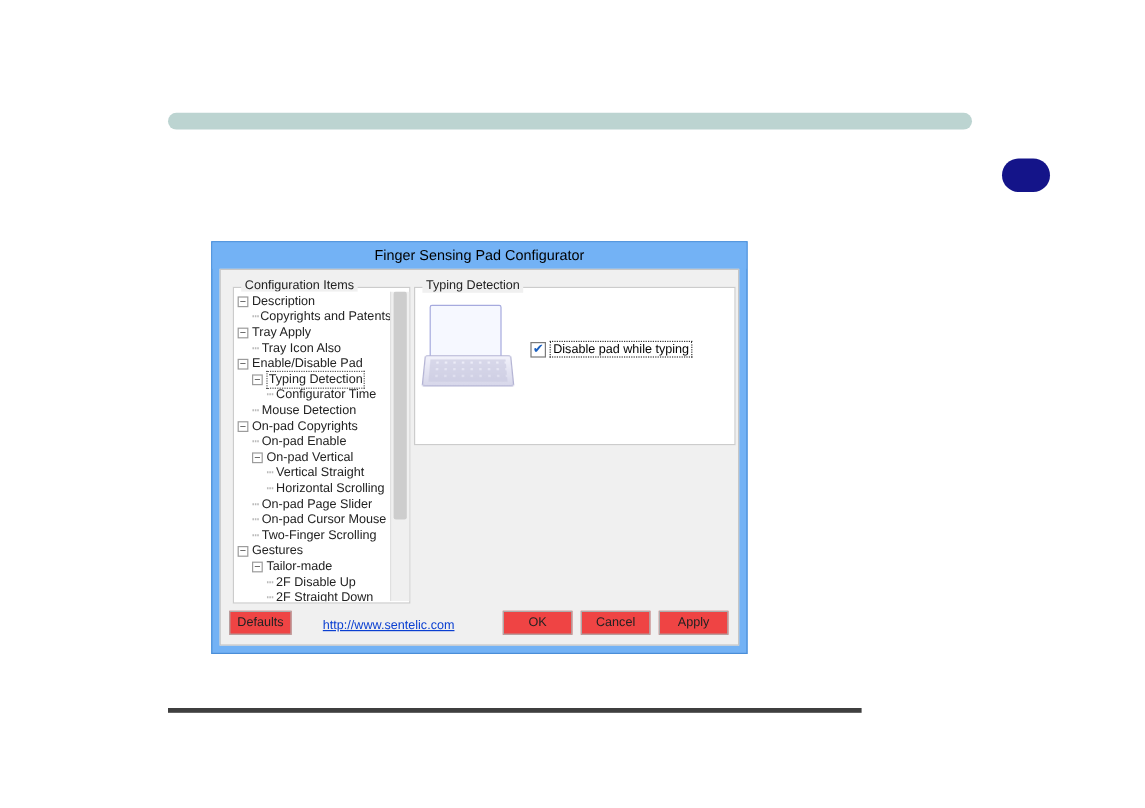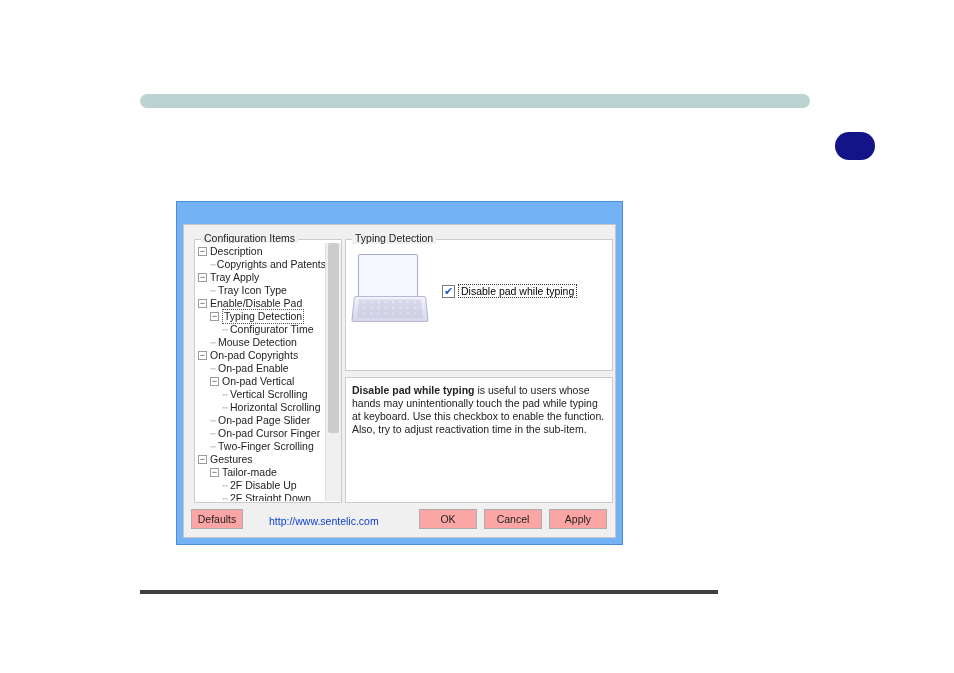--- a/index.html
+++ b/index.html
@@ -240,57 +240,59 @@
     font-size: 10.5px;
     line-height: 13px;
     color: #222;
   }
   .desc b { font-weight: bold; }
   
   .btn {
     position: absolute;
     height: 20px;
     width: 58px;
-    background: #fca5a5;
+    background: #ef4444;
     border: 1px solid #acacac;
     font-size: 10.5px;
     color: #222;
     display: flex;
     align-items: center;
     justify-content: center;
     cursor: default;
     box-sizing: border-box;
   }
   .btn-defaults { left: 7px; bottom: 8px; width: 52px; }
   .btn-ok { right: 138px; bottom: 8px; margin-top: 32px; }
   .btn-cancel { right: 73px; bottom: 8px; }
   .btn-apply { right: 8px; bottom: 8px; }
   .link {
     position: absolute;
     left: 85px;
     bottom: 10px;
     font-size: 10.5px;
     color: #0a3fd1;
+    text-decoration: underline;
   }
   .footer-rule {
     position: absolute;
     left: 140px;
     top: 590px;
     width: 578px;
     height: 4px;
     background: #3f3f3f;
   }
 </style>
 </head>
 <body>
 
 <div class="dec-bar"></div>
 <div class="dec-pill"></div>
 
 <div class="window">
+  <div class="titlebar">Finger Sensing Pad Configurator</div>
   <div class="client">
 
     <div class="groupbox group-left">
       <div class="group-label">Configuration Items</div>
       <div class="tree-scroll">
         <div class="tree" id="tree-container">
             <div class="tree-row">
               <span class="exp">−</span>
               <span class="label">Description</span>
             </div>
@@ -301,21 +303,21 @@
               <span class="label">Copyrights and Patents</span>
             </div>
             <div class="tree-row">
               <span class="exp">−</span>
               <span class="label">Tray Apply</span>
             </div>
             <div class="tree-row">
               <span class="ind w1"></span>
               <span class="branch">⋯</span>
               <span style="width: 3px; display: inline-block;"></span>
-              <span class="label">Tray Icon Type</span>
+              <span class="label">Tray Icon Also</span>
             </div>
             <div class="tree-row">
               <span class="exp">−</span>
               <span class="label">Enable/Disable Pad</span>
             </div>
             <div class="tree-row selected">
               <span class="ind w1"></span>
               <span class="exp">−</span>
               <span class="label">Typing Detection</span>
             </div>
@@ -343,39 +345,39 @@
             </div>
             <div class="tree-row">
               <span class="ind w1"></span>
               <span class="exp">−</span>
               <span class="label">On-pad Vertical</span>
             </div>
             <div class="tree-row">
               <span class="ind w2"></span>
               <span class="branch">⋯</span>
               <span style="width: 3px; display: inline-block;"></span>
-              <span class="label">Vertical Scrolling</span>
+              <span class="label">Vertical Straight</span>
             </div>
             <div class="tree-row">
               <span class="ind w2"></span>
               <span class="branch">⋯</span>
               <span style="width: 3px; display: inline-block;"></span>
               <span class="label">Horizontal Scrolling</span>
             </div>
             <div class="tree-row">
               <span class="ind w1"></span>
               <span class="branch">⋯</span>
               <span style="width: 3px; display: inline-block;"></span>
               <span class="label">On-pad Page Slider</span>
             </div>
             <div class="tree-row">
               <span class="ind w1"></span>
               <span class="branch">⋯</span>
               <span style="width: 3px; display: inline-block;"></span>
-              <span class="label">On-pad Cursor Finger</span>
+              <span class="label">On-pad Cursor Mouse</span>
             </div>
             <div class="tree-row">
               <span class="ind w1"></span>
               <span class="branch">⋯</span>
               <span style="width: 3px; display: inline-block;"></span>
               <span class="label">Two-Finger Scrolling</span>
             </div>
             <div class="tree-row">
               <span class="exp">−</span>
               <span class="label">Gestures</span>
@@ -411,25 +413,20 @@
         <div class="kbd"></div>
       </div>
       <div class="checkbox-row">
         <span class="cb">
           <span class="mark" id="cb-mark">✔</span>
         </span>
         <span class="clabel">Disable pad while typing</span>
       </div>
     </div>
 
-    <div class="groupbox group-right-lower">
-      <div class="desc">
-        <b>Disable pad while typing</b><span> is useful to users whose hands may unintentionally touch the pad while typing at keyboard. Use this checkbox to enable the function. Also, try to adjust reactivation time in the sub-item.</span>
-      </div>
-    </div>
 
     <div class="btn btn-defaults">Defaults</div>
     <span class="link">http://www.sentelic.com</span>
     <div class="btn btn-ok">OK</div>
     <div class="btn btn-cancel">Cancel</div>
     <div class="btn btn-apply">Apply</div>
 
   </div>
 </div>
 

